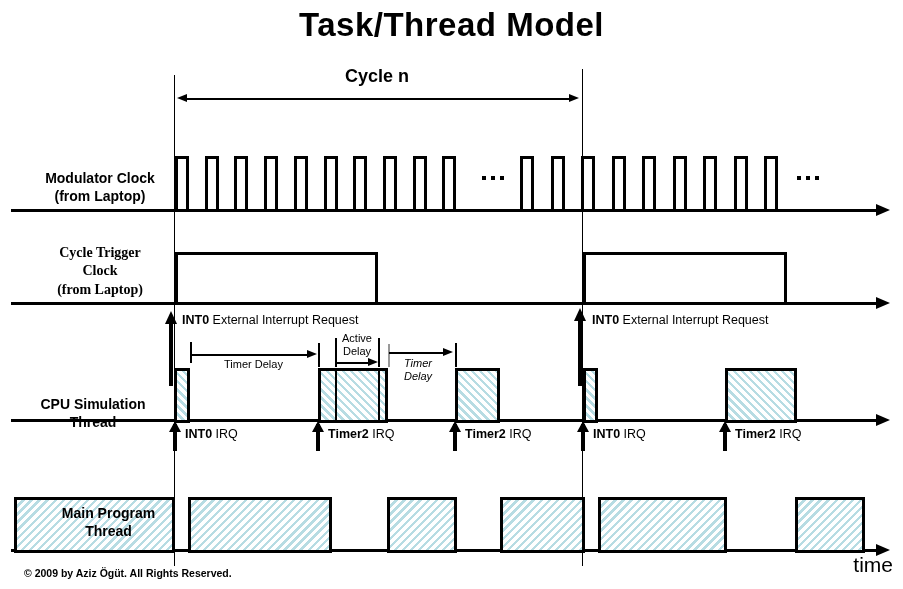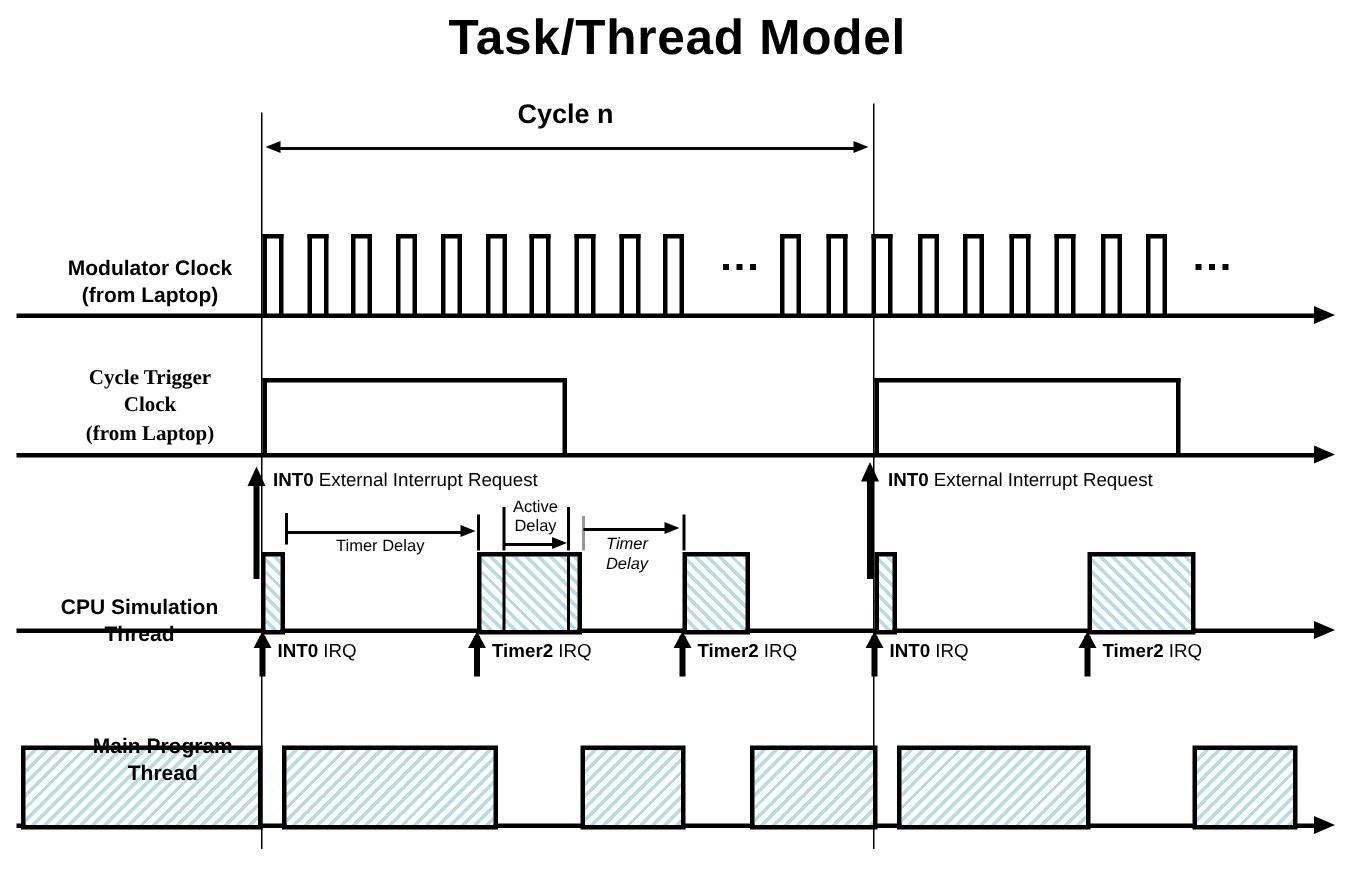--- a/index.html
+++ b/index.html
@@ -7,21 +7,21 @@
          font-family:"Liberation Sans",sans-serif;color:#000;}
   .abs{position:absolute;}
   .txt{position:absolute;z-index:6;}
   .title{top:6px;left:0;width:903px;text-align:center;font-size:33px;font-weight:bold;letter-spacing:0.5px;}
   .cycle-n{left:175px;top:66px;width:404px;text-align:center;font-size:18px;font-weight:bold;}
   .cycle-n1{left:583px;top:66px;width:292px;text-align:center;font-size:18px;font-weight:bold;}
   .lbl{font-weight:bold;font-size:14px;line-height:1.32;text-align:center;white-space:pre-line;}
   .lbl-mod{left:20px;top:169px;width:160px;}
   .lbl-trig{left:20px;top:244px;width:160px;font-family:Liberation Serif, serif;}
   .lbl-cpu{left:13px;top:383px;width:160px;margin-top:12px;}
-  .lbl-main{left:14px;top:488px;width:189px;}
+  .lbl-main{left:14px;top:504px;width:189px;}
   .req-label{font-size:12.5px;white-space:nowrap;}
   .req-1{left:182px;top:313px;}
   .req-2{left:592px;top:313px;}
   .delay-lbl{font-size:11px;line-height:1.18;text-align:center;white-space:pre-line;}
   .td1{left:191px;top:358px;width:125px;}
   .ad{left:331px;top:332px;width:52px;}
   .td2{left:390px;top:357px;width:56px;font-style:italic;}
   .time-lbl{left:800px;top:553px;width:93px;text-align:right;font-size:21px;}
   .copyright{left:24px;top:567px;font-size:10.5px;font-weight:bold;}
 </style>
@@ -45,20 +45,22 @@
 
   <div class="txt req-label req-1"><b>INT0</b><span> External Interrupt Request</span></div>
   <div class="txt req-label req-2"><b>INT0</b><span> External Interrupt Request</span></div>
 
   <div class="txt delay-lbl td1">Timer Delay</div>
   <div class="txt delay-lbl ad">Active
 Delay</div>
   <div class="txt delay-lbl td2">Timer
 Delay</div>
 
+  <div class="txt time-lbl">time</div>
+  <div class="txt copyright">© 2009 by Aziz Ögüt. All Rights Reserved.</div>
 <div class="abs" style="left: 174px; top: 75px; width: 1px; height: 491px; background: rgb(0, 0, 0);"></div>
     <div class="abs" style="left: 582px; top: 69px; width: 1px; height: 497px; background: rgb(0, 0, 0);"></div>
     <div class="abs" style="left: 186px; top: 98px; width: 384px; height: 1.5px; background: rgb(0, 0, 0);"></div>
     <div class="abs" style="left: 177px; top: 94px; width: 0px; height: 0px; border-right: 10px solid rgb(0, 0, 0); border-top: 4.5px solid transparent; border-bottom: 4.5px solid transparent;"></div>
     <div class="abs" style="left: 569px; top: 94px; width: 0px; height: 0px; border-left: 10px solid rgb(0, 0, 0); border-top: 4.5px solid transparent; border-bottom: 4.5px solid transparent;"></div>
     <div class="abs" style="left: 11px; top: 209px; width: 867px; height: 3px; background: rgb(0, 0, 0);"></div>
     <div class="abs" style="left: 876px; top: 204px; width: 0px; height: 0px; border-left: 14px solid rgb(0, 0, 0); border-top: 6px solid transparent; border-bottom: 6px solid transparent;"></div>
     <div class="abs" style="left: 11px; top: 302px; width: 867px; height: 3px; background: rgb(0, 0, 0);"></div>
     <div class="abs" style="left: 876px; top: 297px; width: 0px; height: 0px; border-left: 14px solid rgb(0, 0, 0); border-top: 6px solid transparent; border-bottom: 6px solid transparent;"></div>
     <div class="abs" style="left: 11px; top: 419px; width: 867px; height: 3px; background: rgb(0, 0, 0);"></div>

